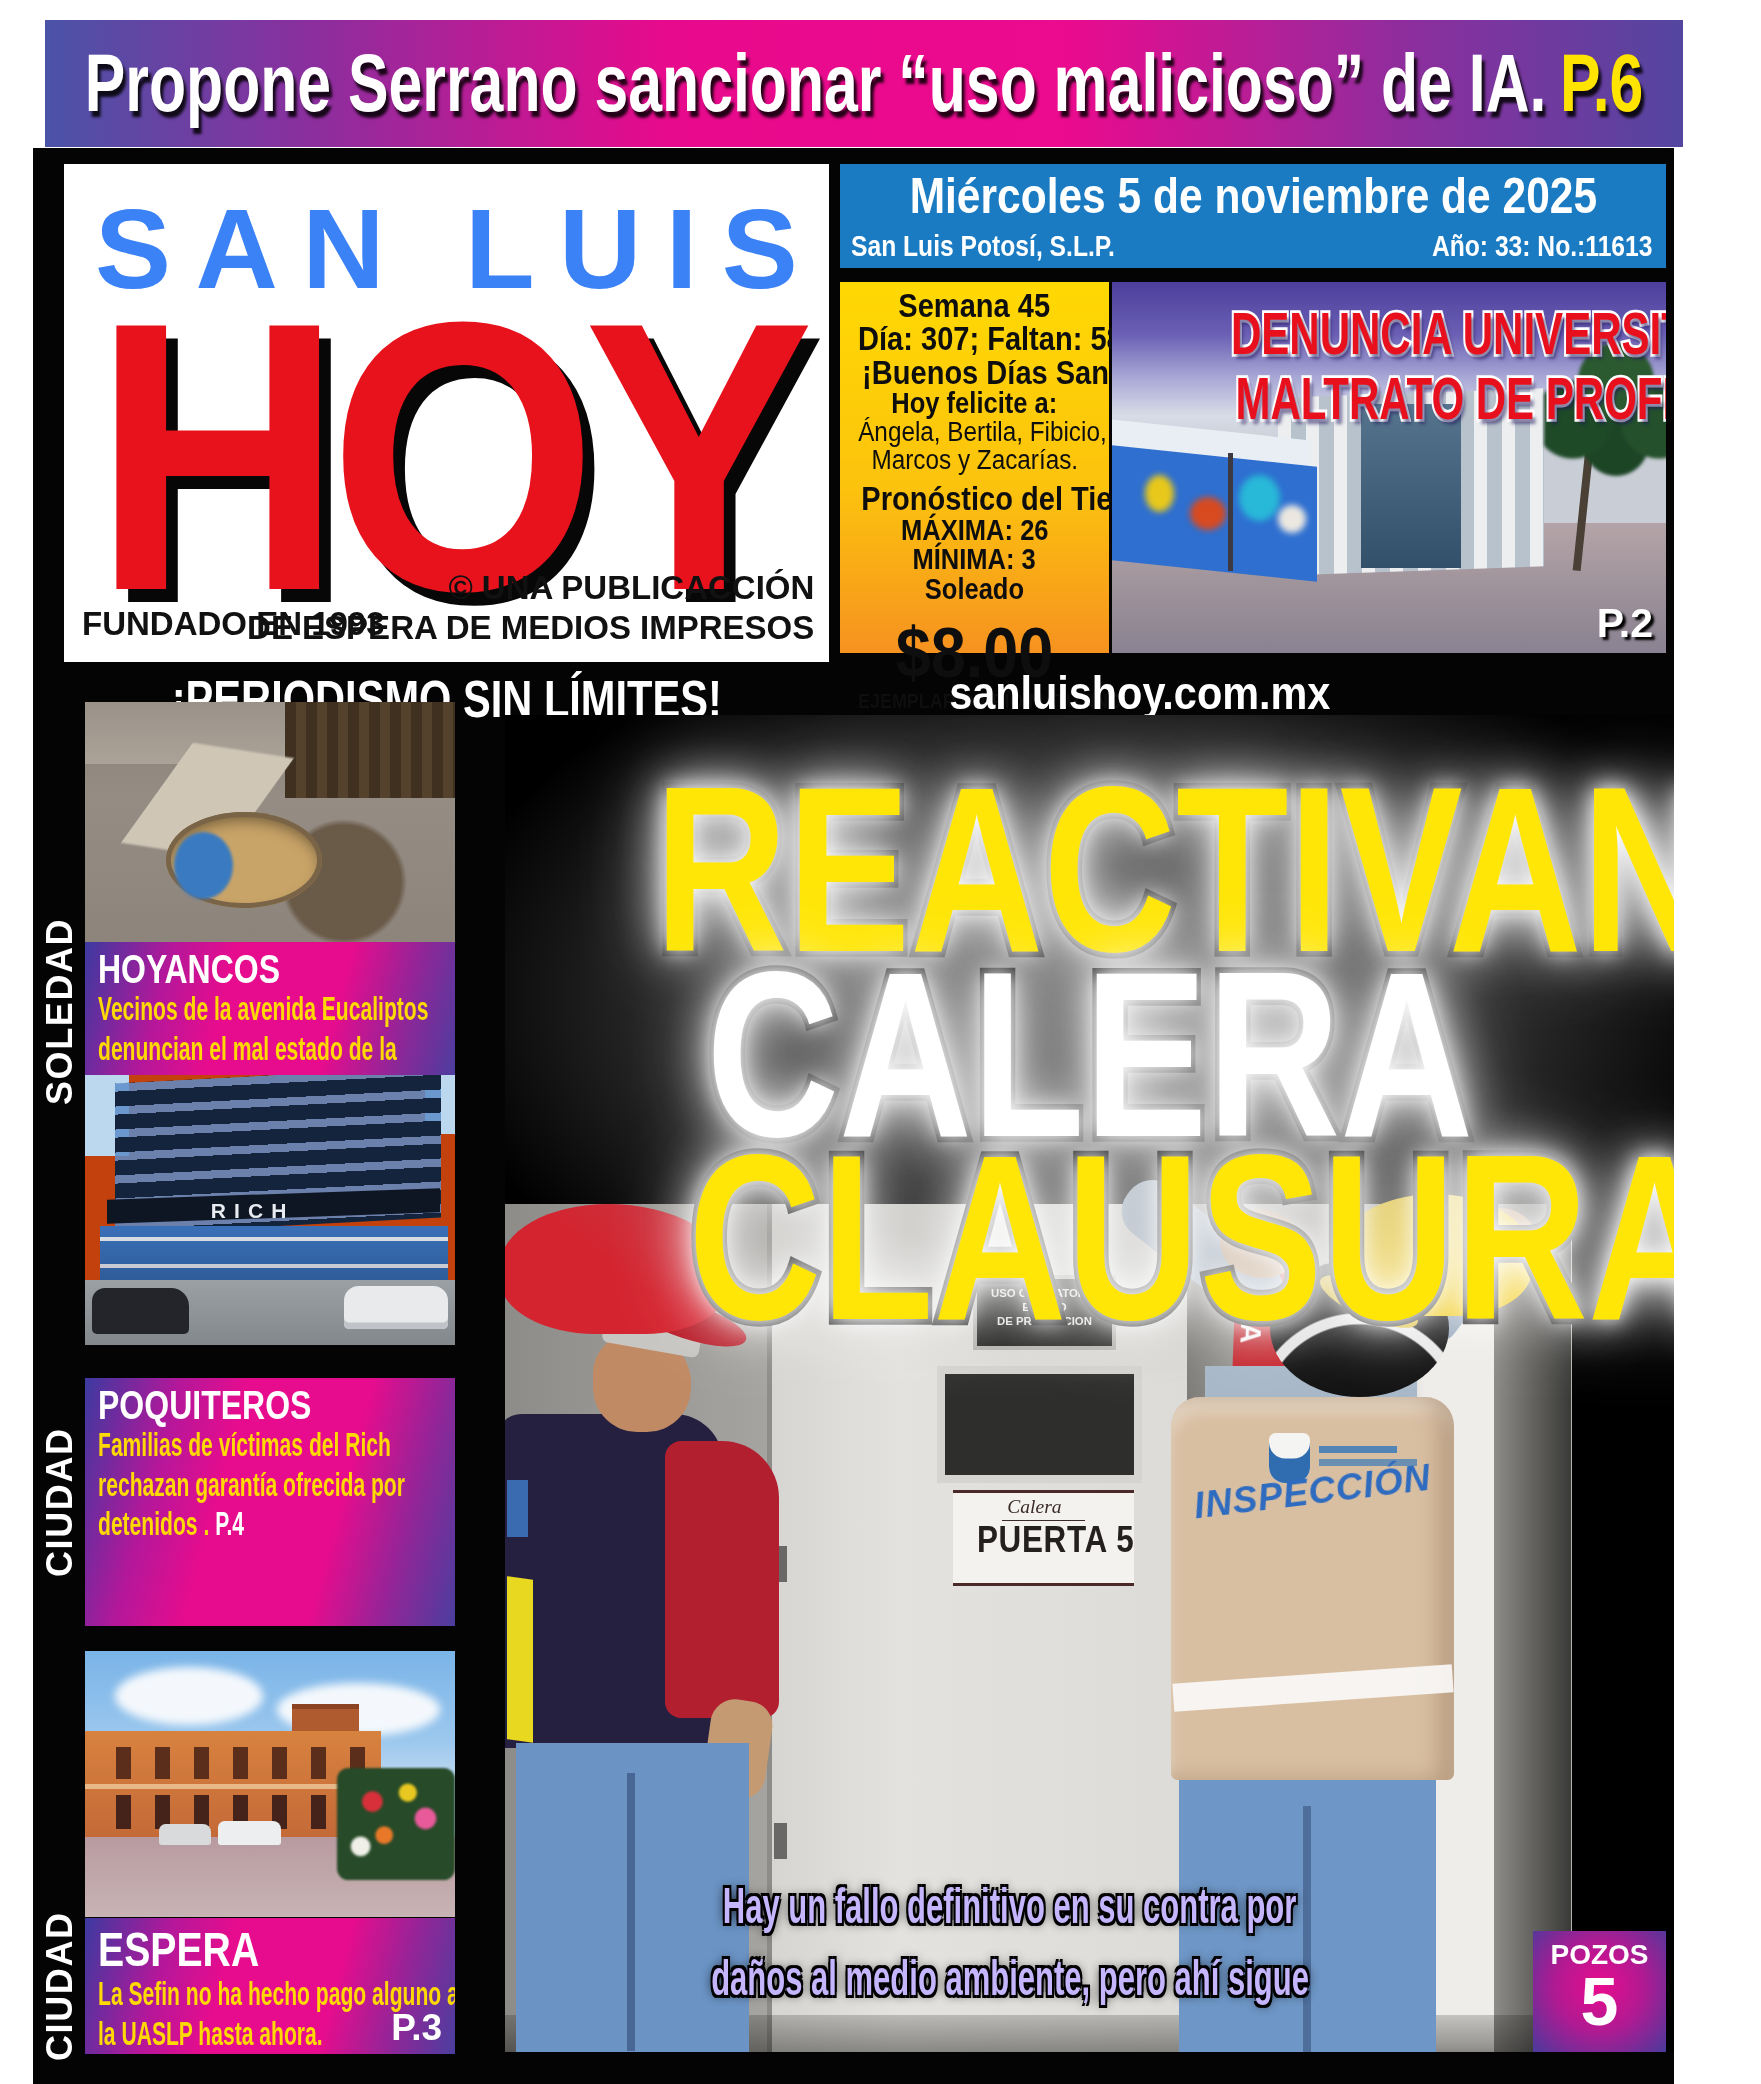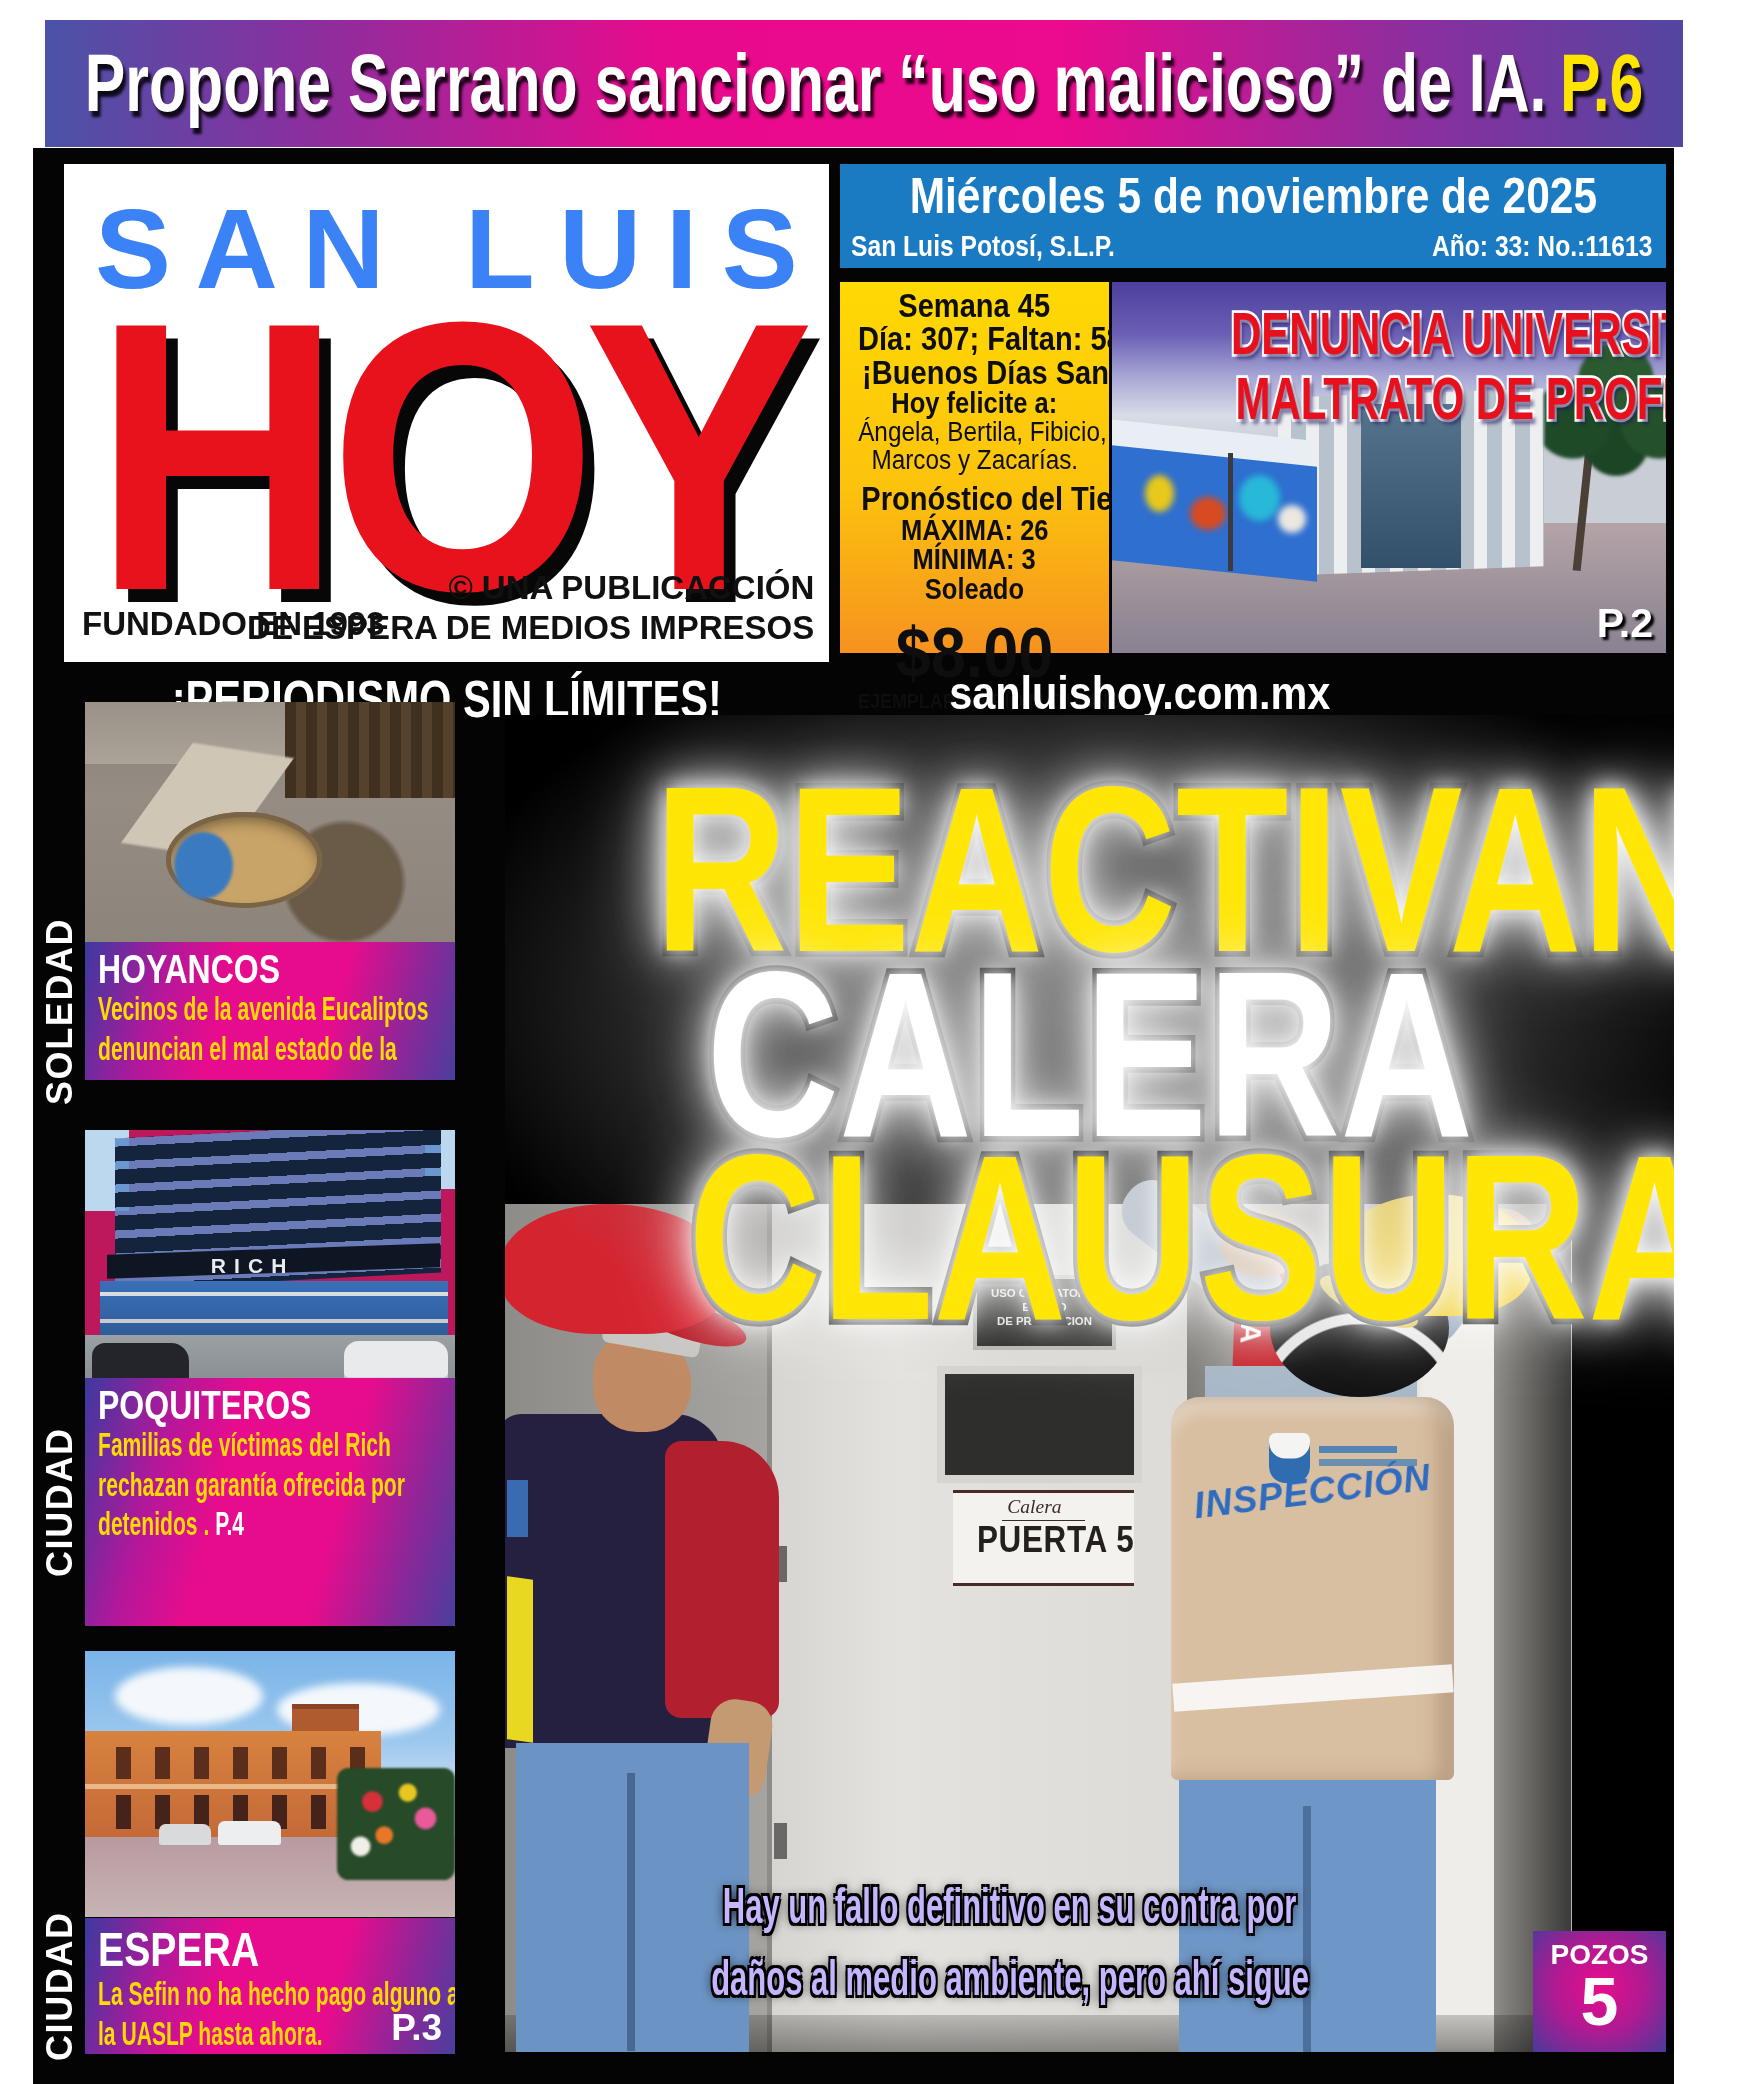--- a/index.html
+++ b/index.html
@@ -90,21 +90,21 @@
   #c1-fence{right:0;top:0;width:46%;height:40%;
     background:repeating-linear-gradient(90deg,#3f3020 0 11.4px,#55422c 11.4px 21px);}
   #c1-top{left:0;top:0;width:56%;height:26%;background:linear-gradient(180deg,#9a9288,#aba398);}
   #c1-walk{left:18%;top:20%;width:30%;height:42%;background:#cfc6b6;transform:skewX(-30deg) rotate(8deg);filter:blur(0.8px);}
   #c1-hole{left:22%;top:46%;width:42%;height:40%;background:#c9a468;border-radius:50%;
     box-shadow:inset 0 0 0 4.9px #7a6448, inset 0 8.1px 14.7px rgba(0,0,0,.45);}
   #c1-tarp{left:24%;top:54%;width:16%;height:28%;background:#3a7ac0;border-radius:50%;filter:blur(1.6px);}
   #card1-cap{top:942px;height:138px;}
   #label1{top:942px;height:138px;}
 
-  #card2-photo{top:1130px;height:270px;background:#be185d;text-align:right;}
+  #card2-photo{top:1075px;height:270px;background:#c2410c;text-align:right;}
   #c2-sky1{left:0;top:0;width:12%;height:30%;background:#bcd8ee;}
   #c2-sky2{right:0;top:0;width:8%;height:22%;background:#bcd8ee;}
   #c2-tower{left:8%;top:0;width:88%;height:56%;
     background:repeating-linear-gradient(180deg,rgba(92,140,200,.85) 0 8.1px,#14243c 8.1px 23px);transform:skewY(-3deg);}
   #c2-canopy{left:6%;top:44%;width:90%;height:9%;background:#0e1624;transform:skewY(-2deg);}
   #c2-rich{left:34%;top:46%;font-size:21px;font-weight:700;color:#e8ecf0;letter-spacing:8.1px;}
   #c2-store{left:4%;top:56%;width:94%;height:22%;
     background:linear-gradient(180deg,#3a70b8 0%,#2e5a96 100%);}
   #c2-band1{left:4%;top:60%;width:94%;height:4.1px;background:#d8dde2;}
   #c2-band2{left:4%;top:70%;width:94%;height:4.1px;background:#c8ccd2;}

